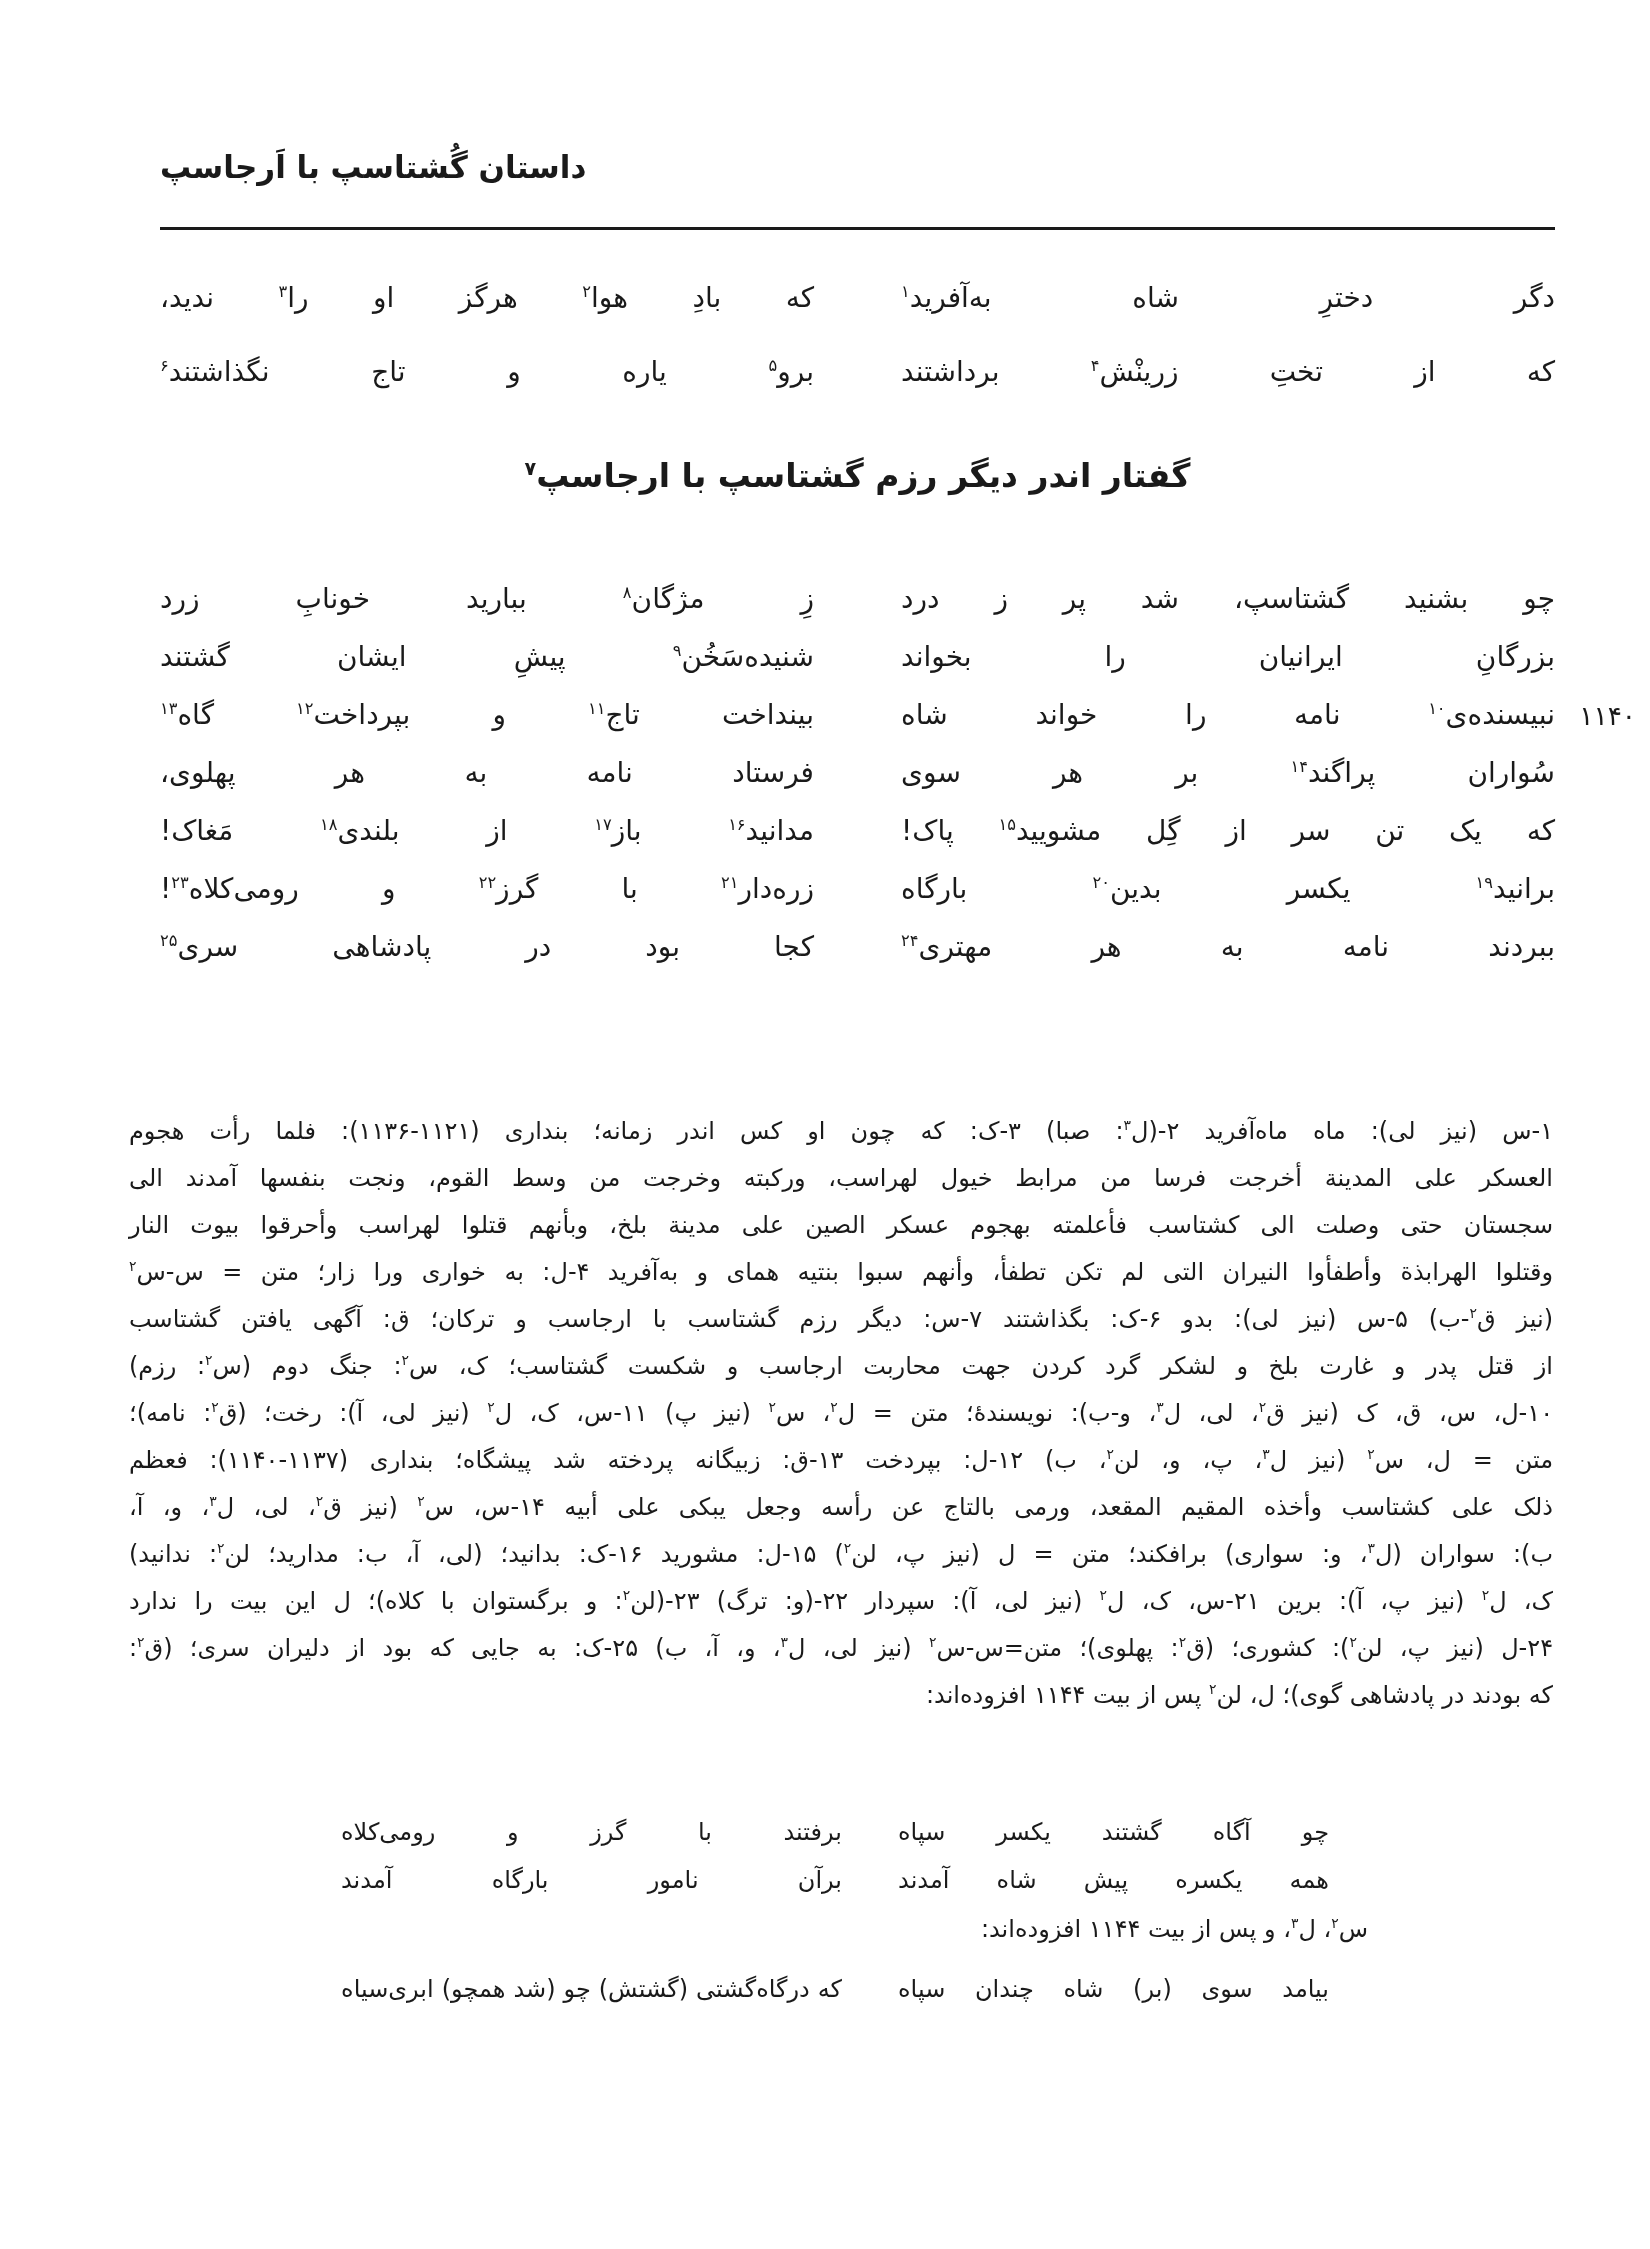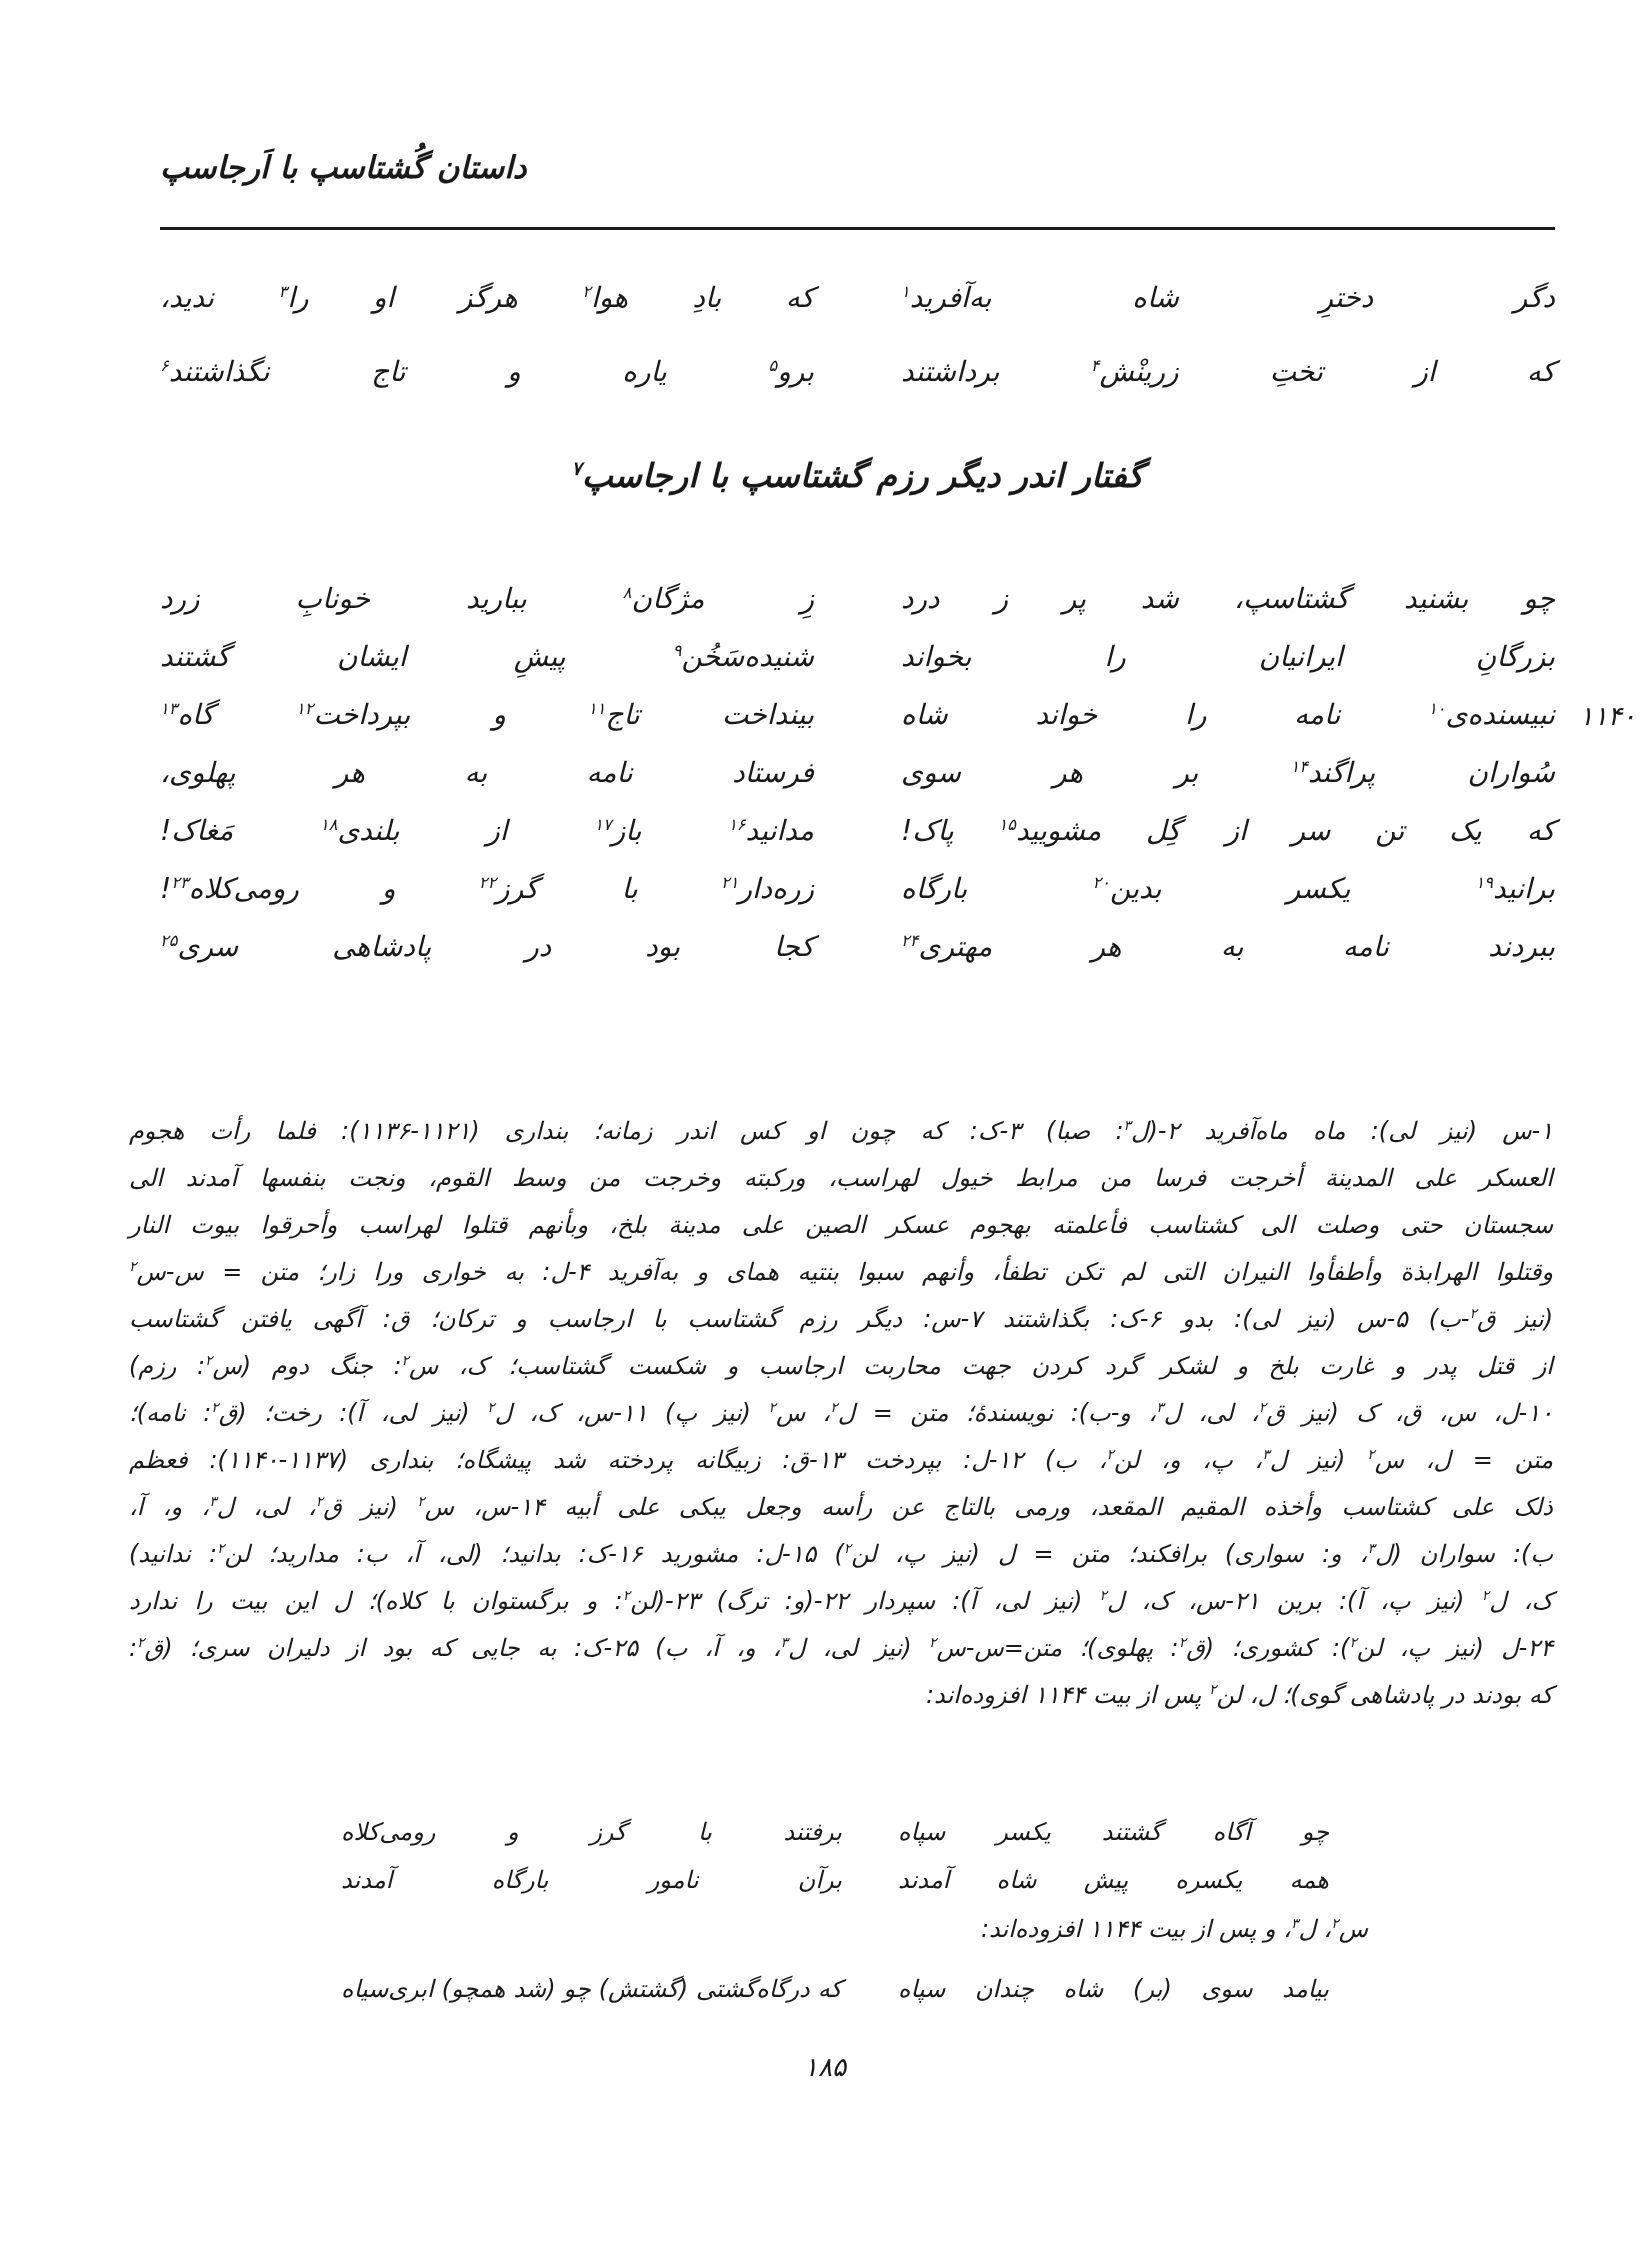--- a/index.html
+++ b/index.html
@@ -1,20 +1,20 @@
 <!DOCTYPE html>
 <html dir="rtl" lang="fa" style="--ink: #1a1a1a; --paper: #ffffff;font-size:11px"><head>
 <meta charset="utf-8">
 <style>
   :root{ --ink:#1a1a1a; --paper:#ffffff; }
   html,body{ margin:0; padding:0; background:var(--paper); }
   .page{
     position:relative; width:1650px; height:2242px;
     background:var(--paper); color:var(--ink);
-    font-family:"DejaVu Sans", sans-serif; direction:rtl; overflow:hidden;font-style:italic;
+    font-family:"DejaVu Sans", sans-serif; direction:rtl; overflow:hidden;
   }
   sup{ font-size:0.58em; line-height:0; vertical-align:super; }
 
   
   .running-head{ position:absolute; left:160px; top:149px; font-size:31px; font-weight:700; white-space:nowrap; }
   .head-rule{ position:absolute; left:160px; top:227px; width:1395px; height:2.8px; background:var(--ink); }
 
   
   .vrow{ position:relative; display:flex; justify-content:space-between; direction:rtl; }
   .hemi{ display:flex; justify-content:space-between; }
@@ -280,15 +280,14 @@
           <span class="w" data-name="word">درگاه‌گشتی</span>
           <span class="w" data-name="word">(گشتش)</span>
           <span class="w" data-name="word">چو</span>
           <span class="w" data-name="word">(شد</span>
           <span class="w" data-name="word">همچو)</span>
           <span class="w" data-name="word">ابری‌سیاه</span>
         </div>
       </div>
     </section>
 
-  <div class="page-number" data-name="page-number">۱۸۵</div>
 </div>
 
 
 </body></html>

